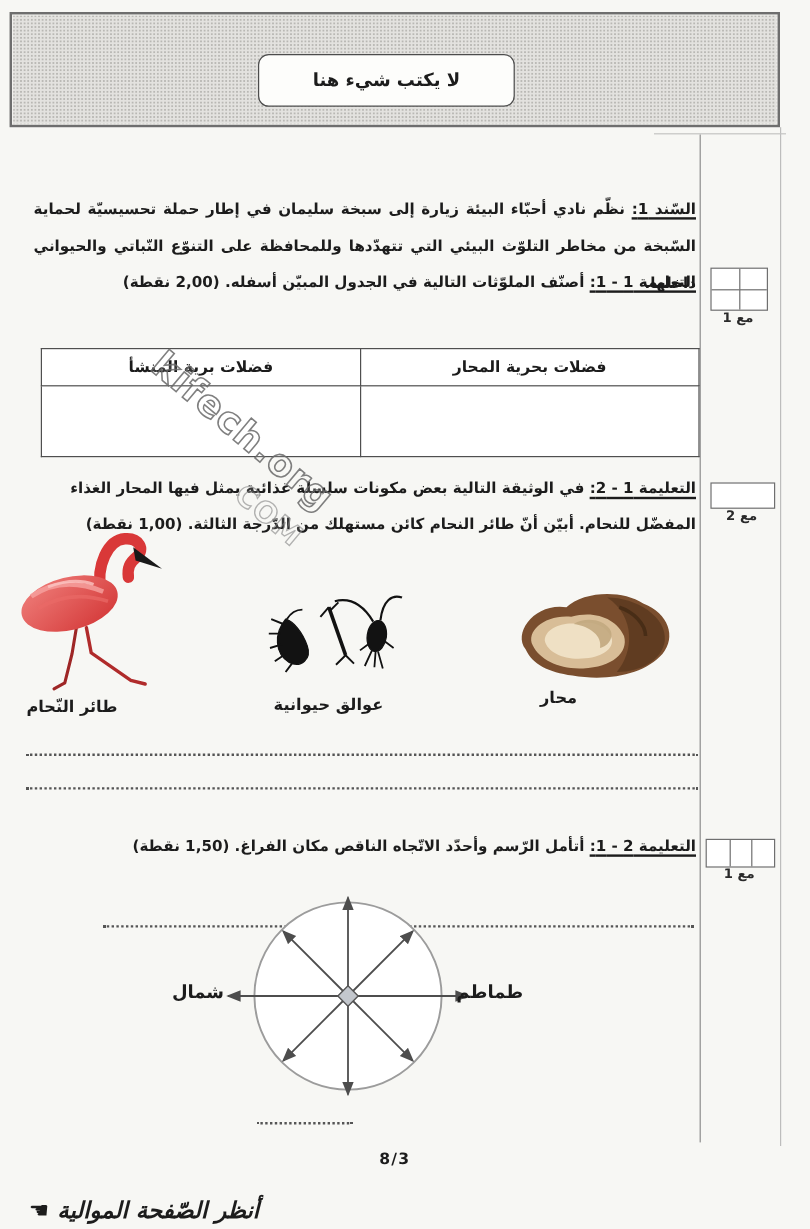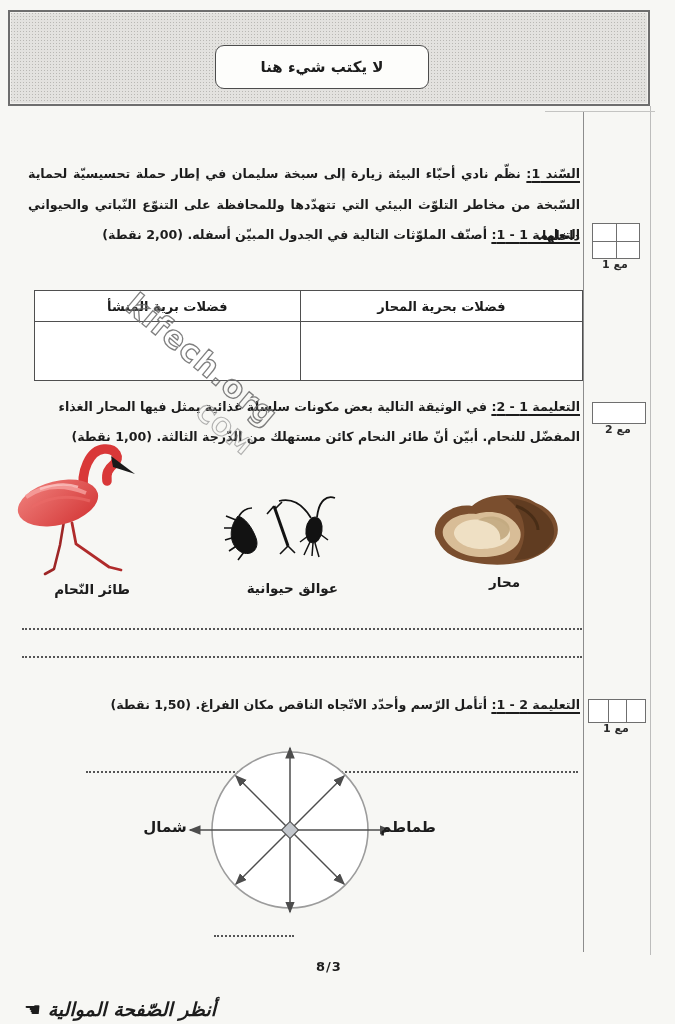--- a/index.html
+++ b/index.html
@@ -58,21 +58,21 @@
   .waste-table th{height:28px;font-size:13px;font-weight:700;text-align:center;}
   .waste-table td{height:56px;}
   
   .wm{position:absolute;font-weight:700;z-index:6;pointer-events:none;
       color:rgba(255,255,255,0.12);-webkit-text-stroke:1.3px rgba(105,105,105,0.85);
       letter-spacing:1px;}
   .wm-main{left:142px;top:286px;font-size:31px;transform:rotate(40deg);transform-origin:left top;}
   .wm-frag{left:208px;top:398px;font-size:24px;transform:rotate(40deg);transform-origin:left top;-webkit-text-stroke:1.1px rgba(130,130,130,0.6);}
   
   .fig{position:absolute;}
-  .fig-label{position:absolute;font-size:13.5px;font-weight:700;direction:rtl;text-align:right;}
+  .fig-label{position:absolute;font-size:13.5px;font-weight:700;direction:rtl;text-align:left;}
   
   .dotline{position:absolute;height:0;border-top:2px dotted #555;}
   .dot1{left:22px;top:628px;width:560px;}
   .dot2{left:22px;top:656px;width:560px;}
   .dot-long{left:86px;top:771px;width:492px;z-index:1;}
   .dot-short{left:214px;top:935px;width:80px;}
   
   .compass{position:absolute;left:180px;top:742px;z-index:2;}
   .dir-label{position:absolute;font-size:15px;font-weight:700;direction:rtl;z-index:3;}
   .dir-west{left:140px;top:818px;width:50px;text-align:center;}

